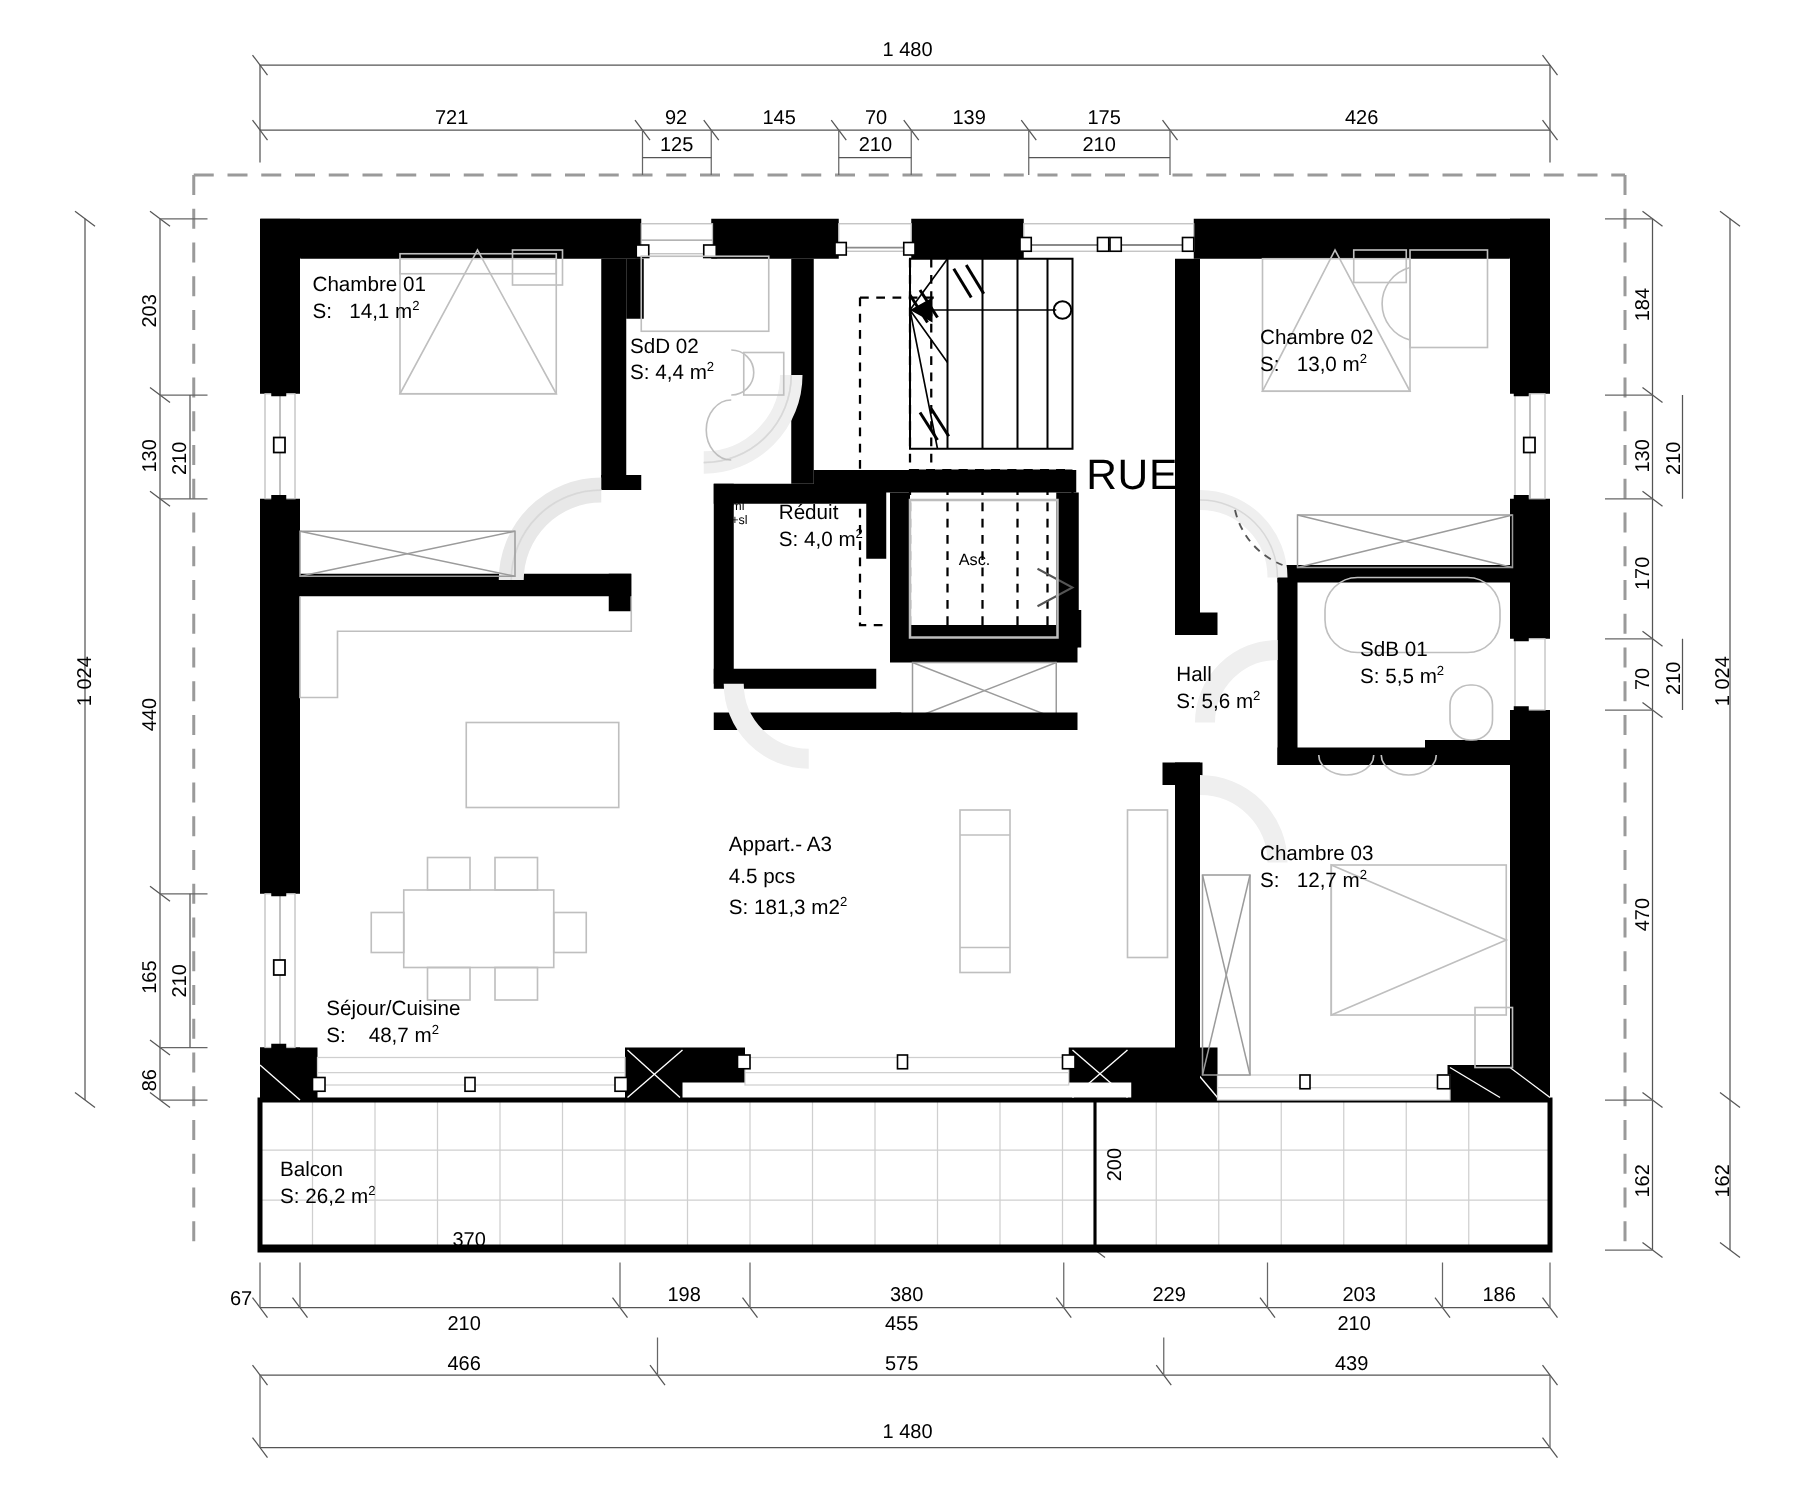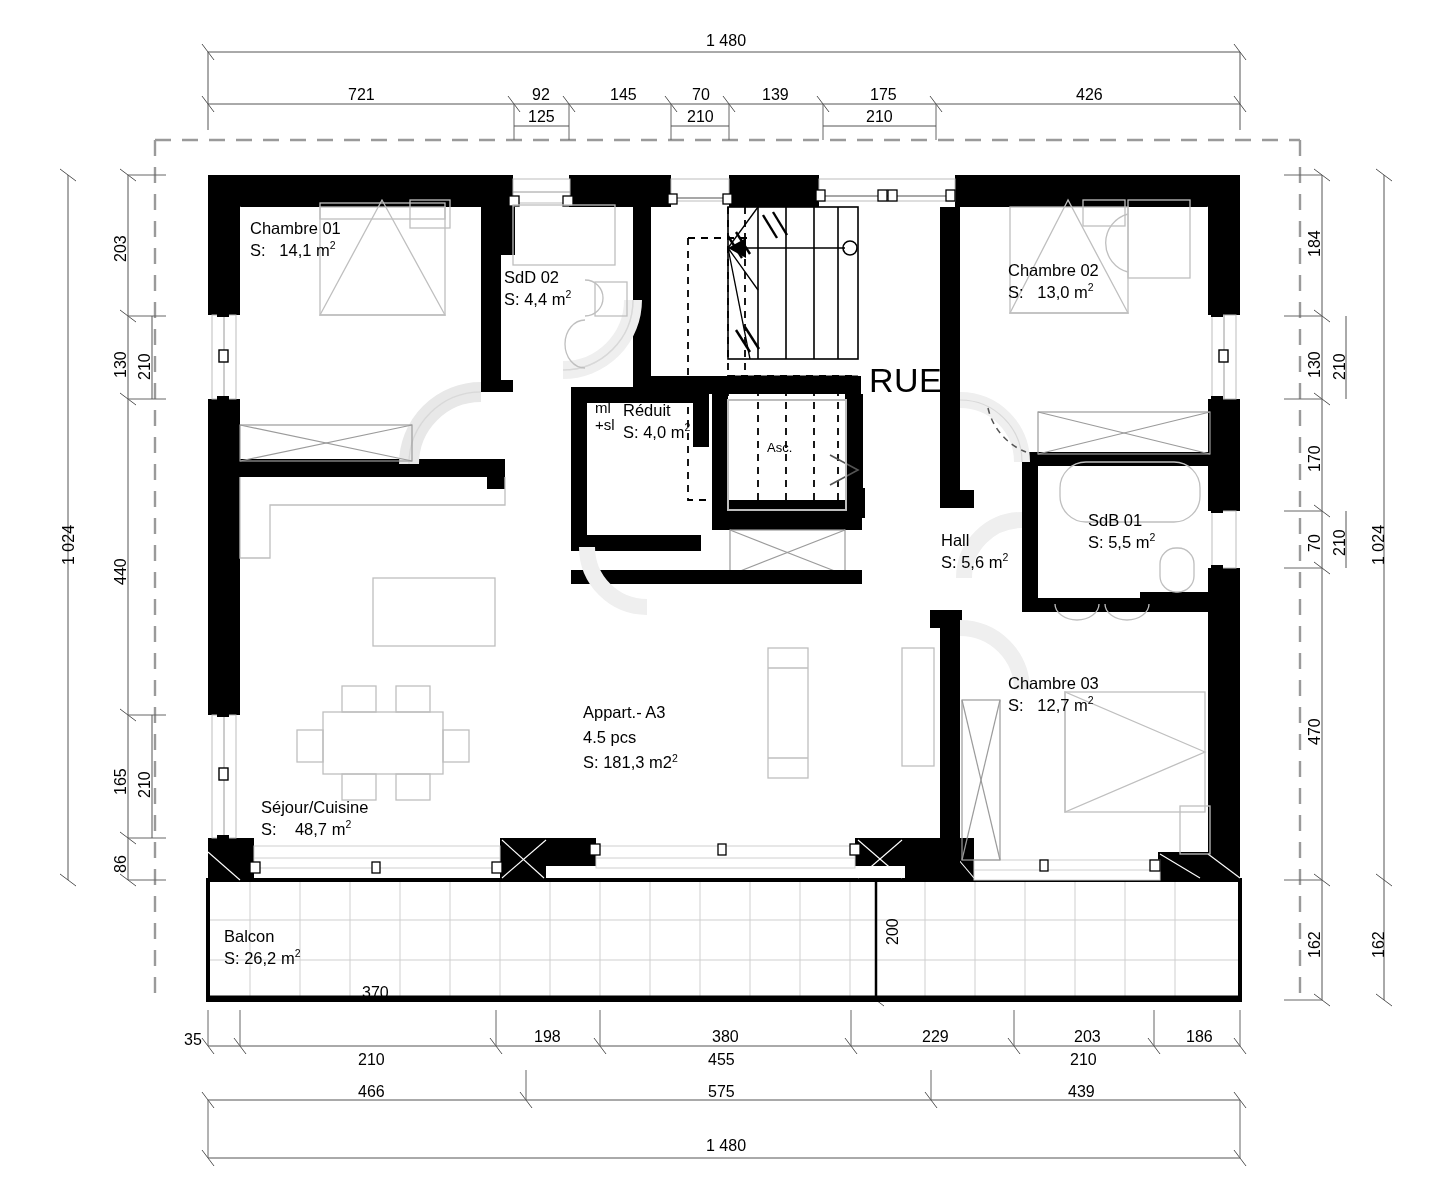--- a/index.html
+++ b/index.html
@@ -9,23 +9,23 @@
     color:#000;overflow:hidden;position:relative;
   }
   #plan{position:absolute;left:0;top:0;width:1440px;height:1204px;}
   .lbl{position:absolute;white-space:nowrap;line-height:1.28;}
   .room-name{font-size:16.5px;}
   .room-area{font-size:16.5px;}
   .dim{position:absolute;font-size:16px;white-space:nowrap;}
   .dim.v{transform-origin:0 0;}
   .sup{font-size:10.5px;vertical-align:super;}
   .rue{position:absolute;font-size:34px;letter-spacing:0.5px;margin-top:44px;}
-  .small{font-size:15px;line-height:1.12;margin-left:10px;}
+  .small{font-size:10px;line-height:1.12;}
   .asc{position:absolute;font-size:13px;}
-  .appart{position:absolute;font-size:16.5px;line-height:1.5;margin-top:36px;}
+  .appart{position:absolute;font-size:16.5px;line-height:1.5;}
 </style>
 </head>
 <body>
 
 <svg id="plan" viewBox="0 0 1440 1204">
 
   <g stroke="#9a9a9a" stroke-width="2.4" fill="none" stroke-dasharray="16 11">
     <path d="M155,140 L1300,140 M1300,140 L1300,1000 M155,140 L155,1000"></path>
   </g>
 
@@ -598,21 +598,21 @@
 <div class="dim v" style="left:1306px;top:552px;transform:rotate(-90deg)">70</div>
 <div class="dim v" style="left:1306px;top:745px;transform:rotate(-90deg)">470</div>
 <div class="dim v" style="left:1306px;top:958px;transform:rotate(-90deg)">162</div>
 <div class="dim v" style="left:1331px;top:380px;transform:rotate(-90deg)">210</div>
 <div class="dim v" style="left:1331px;top:556px;transform:rotate(-90deg)">210</div>
 <div class="dim v" style="left:1370px;top:565px;transform:rotate(-90deg)">1 024</div>
 <div class="dim v" style="left:1370px;top:958px;transform:rotate(-90deg)">162</div>
 
 <div class="dim v" style="left:884px;top:945px;transform:rotate(-90deg)">200</div>
 
-<div class="dim" style="left:184px;top:1031px">35</div>
+<div class="dim" style="left:184px;top:1031px">67</div>
 <div class="dim" style="left:362px;top:984px">370</div>
 <div class="dim" style="left:534px;top:1028px">198</div>
 <div class="dim" style="left:712px;top:1028px">380</div>
 <div class="dim" style="left:922px;top:1028px">229</div>
 <div class="dim" style="left:1074px;top:1028px">203</div>
 <div class="dim" style="left:1186px;top:1028px">186</div>
 <div class="dim" style="left:358px;top:1051px">210</div>
 <div class="dim" style="left:708px;top:1051px">455</div>
 <div class="dim" style="left:1070px;top:1051px">210</div>
 <div class="dim" style="left:358px;top:1083px">466</div>

